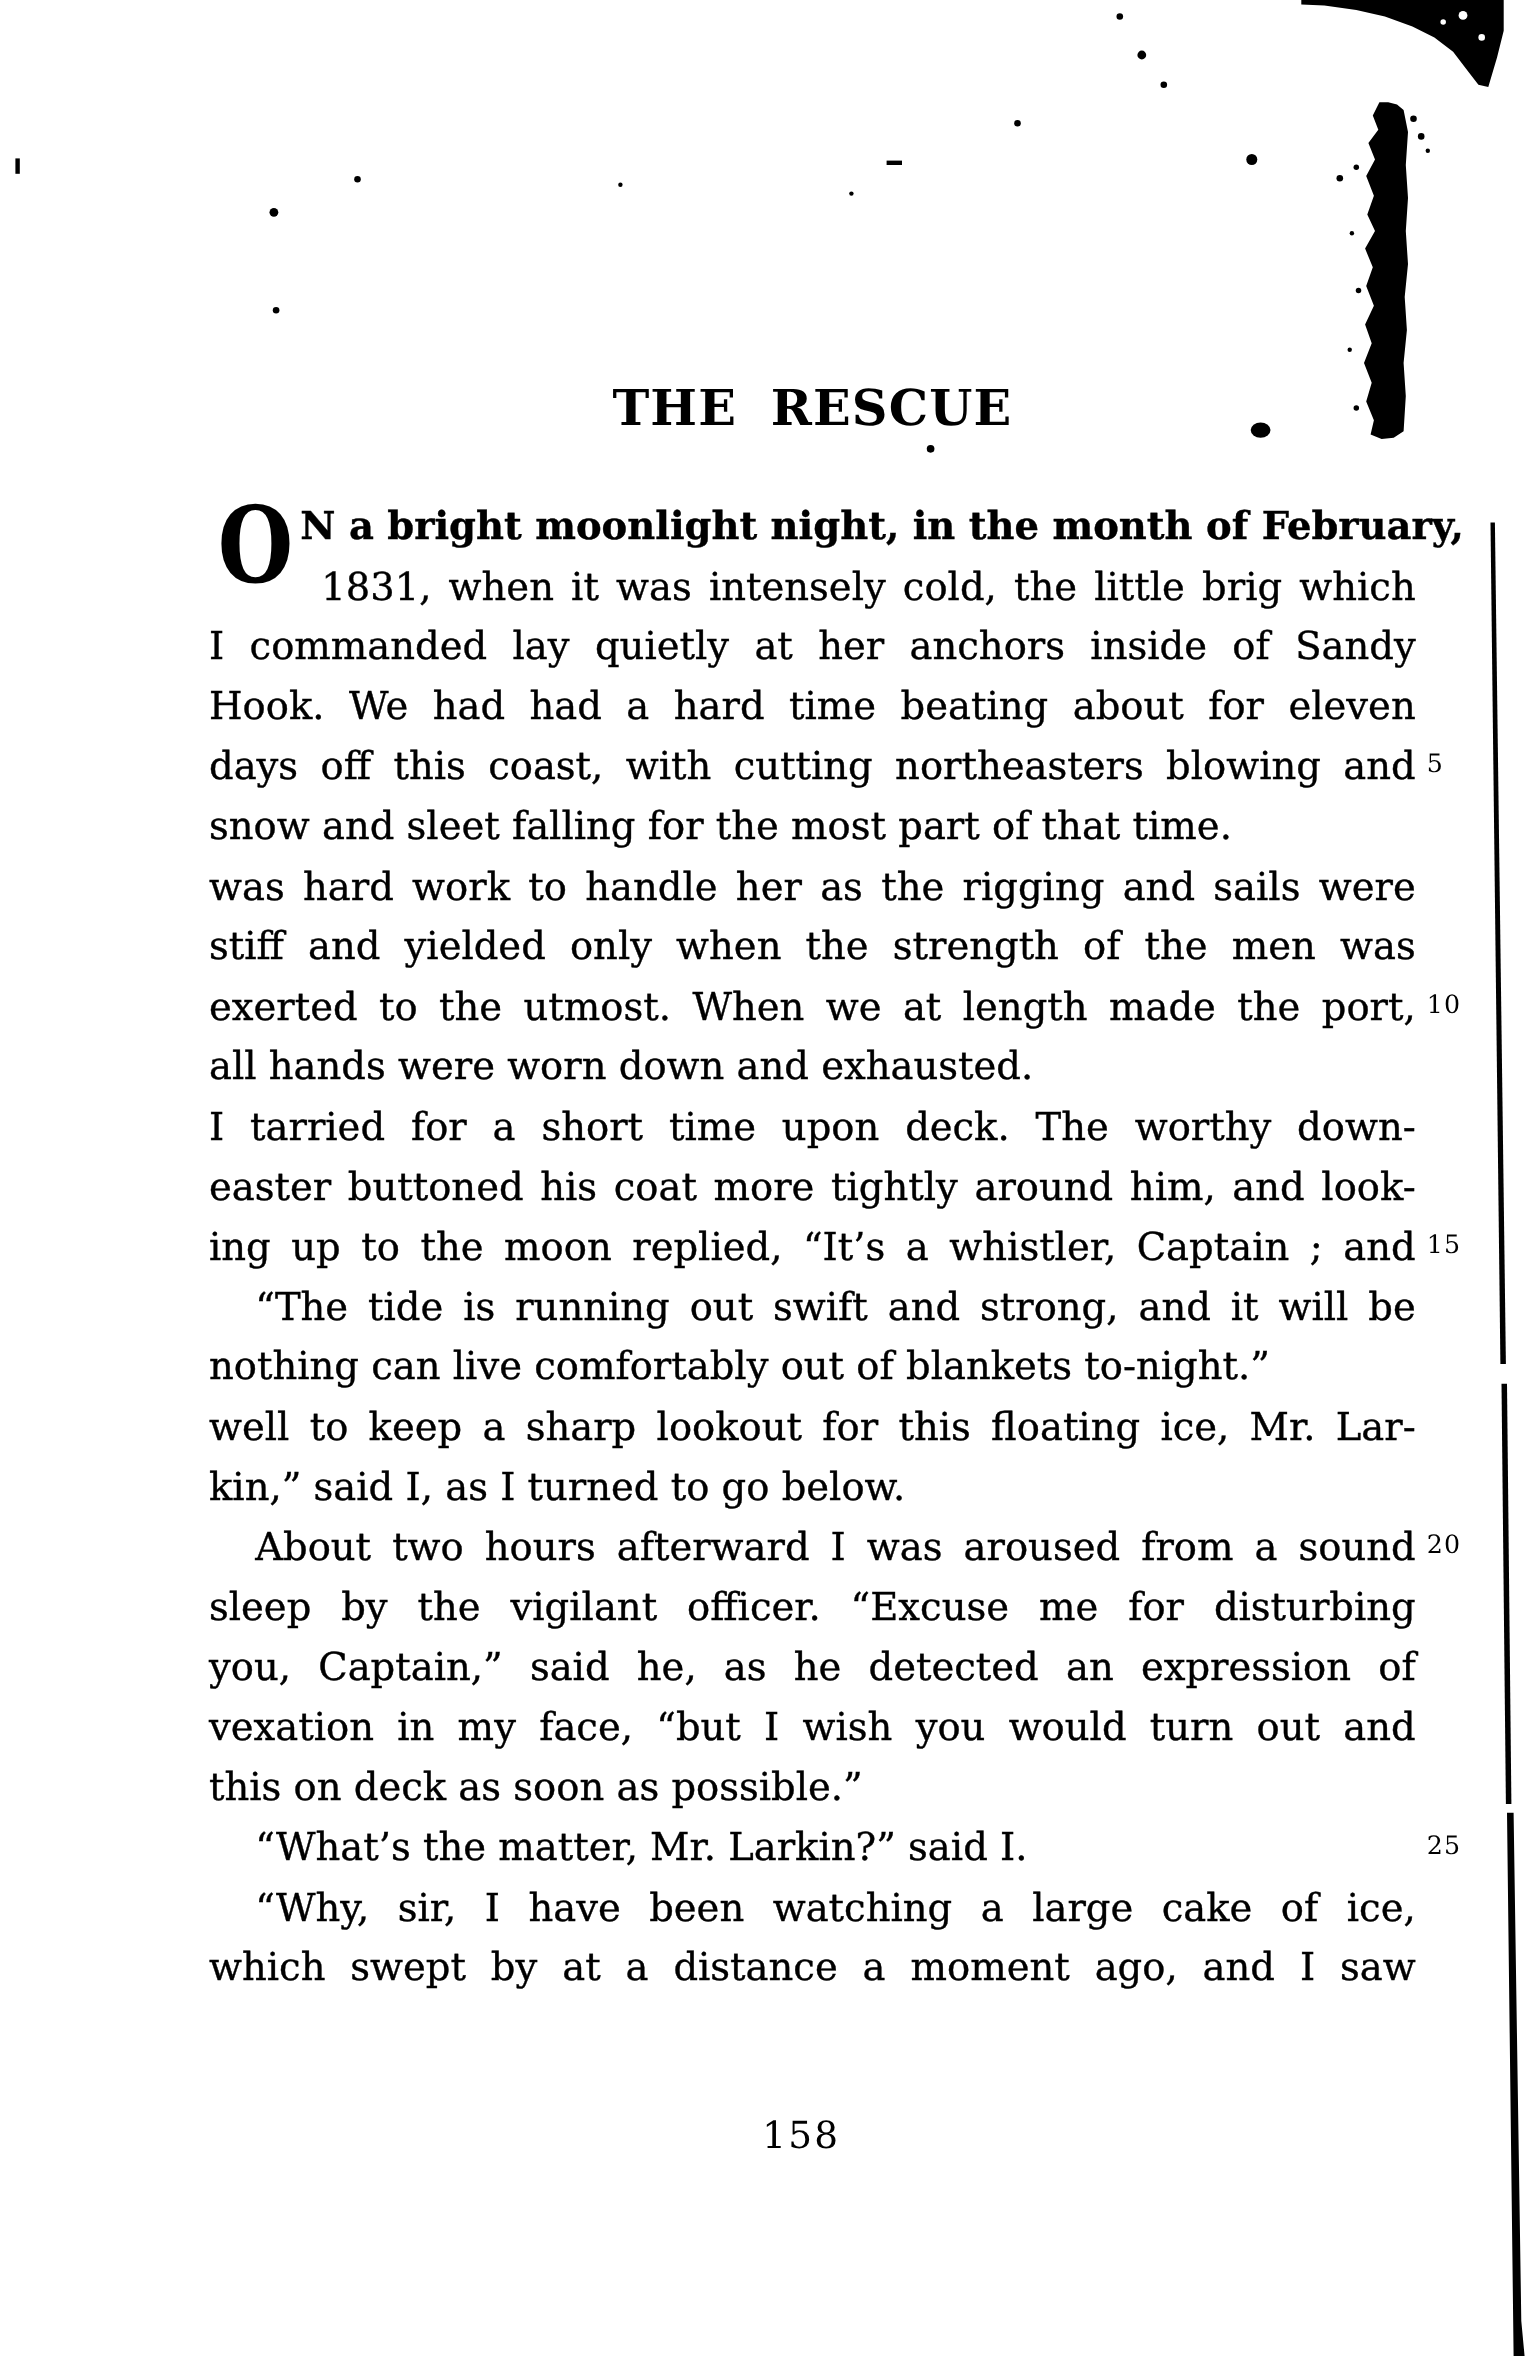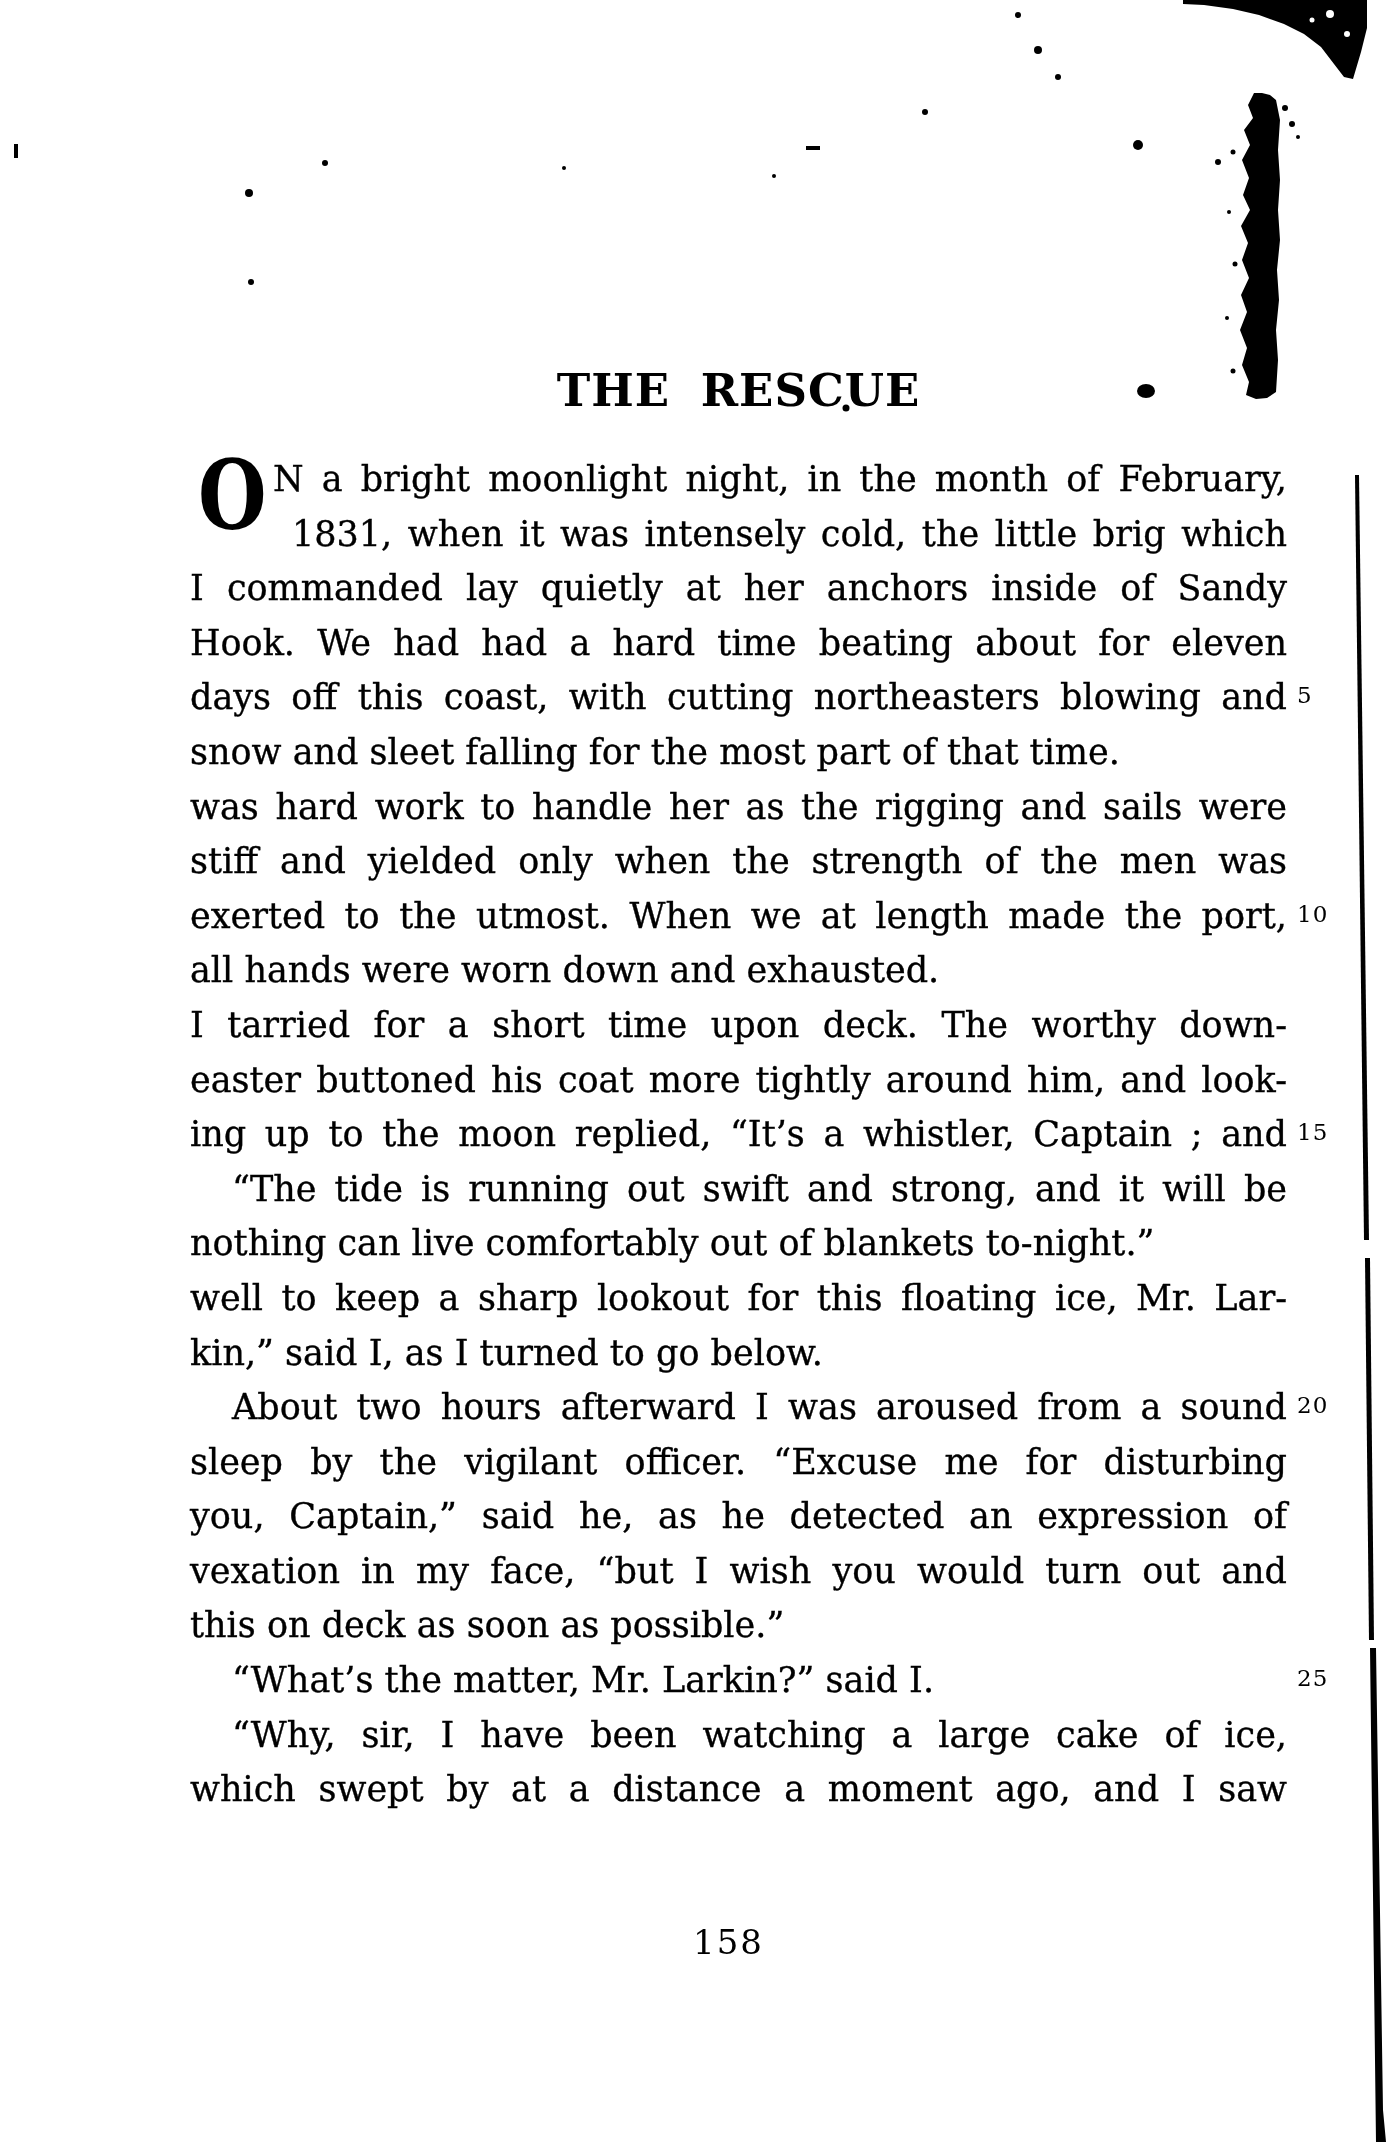--- a/index.html
+++ b/index.html
@@ -6,21 +6,21 @@
   .page{
     position:relative;
     width:1391px;height:2142px;
     background:#ffffff;
     overflow:hidden;
     font-family:"DejaVu Serif","Liberation Serif",serif;
     color:#000;
   }
   .page-title{
     position:absolute;
-    left:190px;top:364px;width:1097px;
+    left:190px;top:344px;width:1097px;
     text-align:center;
     font-size:45px;
     font-weight:bold;
     letter-spacing:1px;
     word-spacing:14px;
     white-space:nowrap;
   }
   .textblock{
     position:absolute;
     left:190px;top:452px;width:1097px;
@@ -34,21 +34,21 @@
     text-align:justify;
     text-align-last:justify;
     text-justify:inter-word;
     white-space:nowrap;
   }
   .line.end{
     text-align:left;
     text-align-last:left;
   }
   .line.ind{ padding-left:42px; }
-  .line.dc1{ padding-left:83px; }
+  .line.dc1{ padding-left:83px;font-weight:bold; }
   .line.dc2{ padding-left:102px; }
   .lineno{
     position:absolute;
     left:calc(100% + 10px);
     top:14px;
     font-size:23px;
     line-height:23px;
     letter-spacing:1px;
     -webkit-text-stroke:0;
   }

